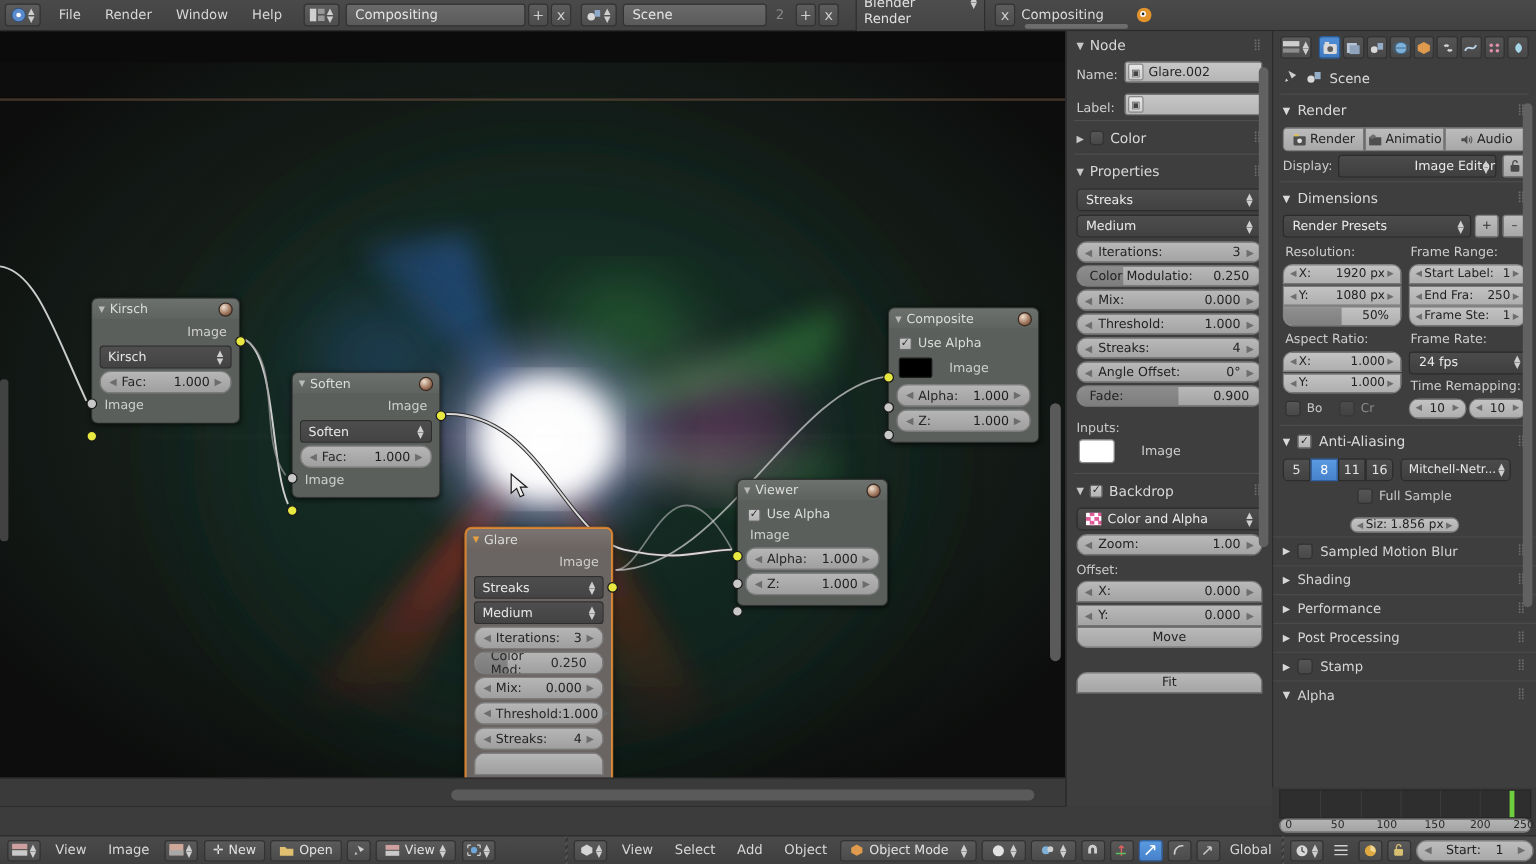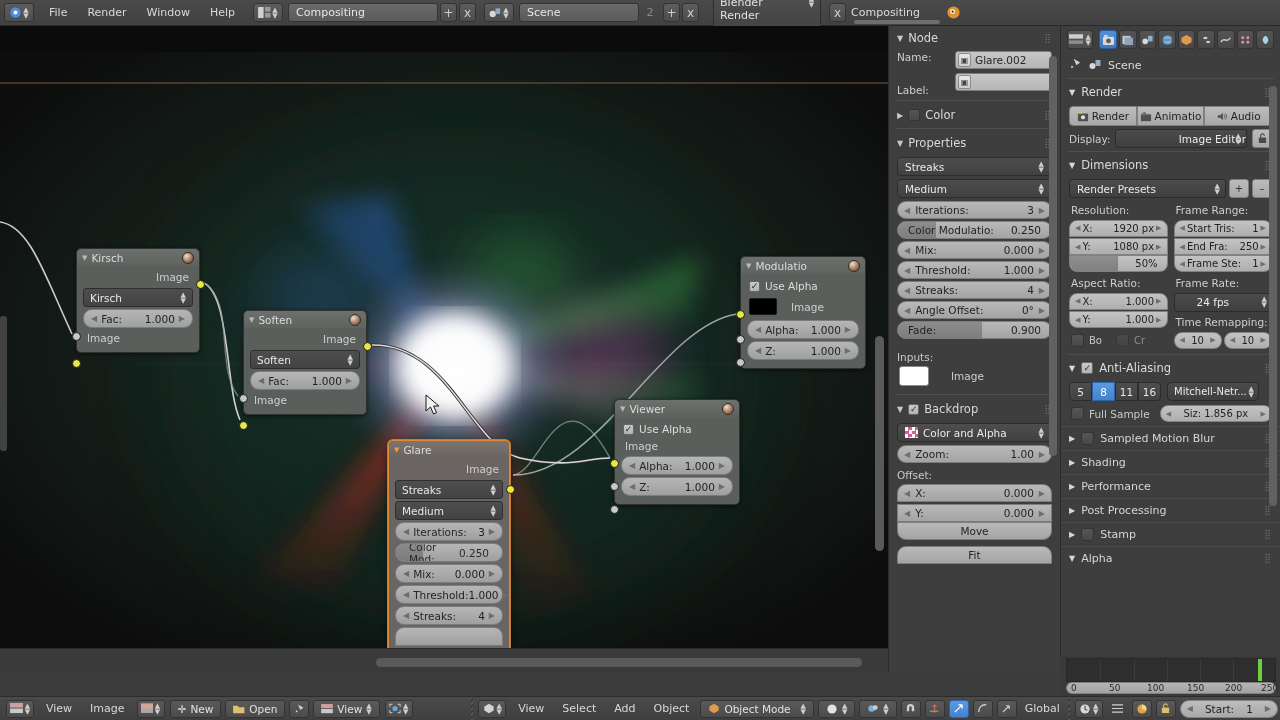--- a/index.html
+++ b/index.html
@@ -149,21 +149,21 @@
     position:absolute; right:3px; top:30px; width:8px; height:400px;
     background:#616161; border-radius:4px;
   }
   .pnl-hdr {
     display:flex; align-items:center; gap:5px;
     padding:5px 8px 4px; font-size:11.5px; color:#d8d8d8;
   }
   .pnl-hdr .tri{font-size:8px;color:#c8c8c8;}
   .grip{margin-left:auto; color:#6f6f6f; font-size:9px; letter-spacing:1px; line-height:5px;}
   .sep{height:1px;background:#4e4e4e;margin:2px 6px;}
-  .p-row{display:flex;align-items:flex-start;gap:24px;padding:2px 8px;font-size:10.5px;}
+  .p-row{display:flex;align-items:flex-end;gap:6px;padding:2px 8px;font-size:10.5px;}
   .p-label{color:#cecece;}
   .p-textfield{
     flex:1; height:18px; border-radius:3px;
     background:linear-gradient(#c7c7c7,#b5b5b5); border:1px solid #7d7d7d;
     display:flex;align-items:center;gap:4px;padding:0 2px;color:#262626;font-size:10.5px;
   }
   .tf-icon{
     width:13px;height:14px;border-radius:2px;
     background:linear-gradient(#e8e8e8,#cfcfcf);border:1px solid #8a8a8a;
     display:flex;align-items:center;justify-content:center;font-size:8px;color:#444;
@@ -253,21 +253,21 @@
     padding:0 5px;color:#222;font-size:10px;
   }
   .pe-num .a{color:#6e6e6e;font-size:7px;}
   .pe-num .body{flex:1;display:flex;justify-content:space-between;padding:0 2px;}
   .pe-num.slider{position:relative;overflow:hidden;justify-content:flex-end;}
   .pe-num.slider .fill{position:absolute;left:0;top:0;bottom:0;background:linear-gradient(#8f8f8f,#7f7f7f);}
   .pe-num.slider span{position:relative;padding-right:4px;}
   .pe-darkdrop{
     height:19px;border-radius:3px;margin:1.5px 0;
     background:linear-gradient(#4b4b4b,#3f3f3f);border:1px solid #2b2b2b;
-    color:#eaeaea;display:flex;align-items:center;padding:0 22px;font-size:10.5px;
+    color:#eaeaea;display:flex;align-items:center;padding:0 8px;font-size:10.5px;
     position:relative;
   }
   .pe-darkdrop .dchev{position:absolute;right:4px;}
   .pe-chkrow{display:flex;align-items:center;gap:5px;font-size:10px;color:#c9c9c9;padding:3px 2px;}
   .pe-chkbox{
     width:13px;height:13px;border-radius:3px;
     background:linear-gradient(#565656,#484848);border:1px solid #333;
   }
   .pe-checkbox-lt{
     width:12px;height:12px;border-radius:2px;
@@ -607,21 +607,21 @@
           <span class="arrR" style="margin-left:4px;">▶</span>
         </div>
         <div class="n-num" style="border-radius:9px 9px 0 0;"></div>
       </div>
       <div class="sock img" style="right:-6px; top:44px;"></div>
     </div>
 
     <div class="node" style="left:740px; top:230px; width:126px; background:#5a5f5c; box-shadow:0 1px 4px rgba(0,0,0,.6); border:1px solid #2f3230;">
       <div class="node-head" style="background:linear-gradient(#6c716d,#5e635f);">
         <span class="node-tri">▼</span>
-        <span>Modulatio</span>
+        <span>Composite</span>
         <span class="node-hdricon"></span>
       </div>
       <div class="node-body" style="background:#5a5f5c;">
         <div class="chkrow">
           <span class="cbx">✓</span>
           <span>Use Alpha</span>
         </div>
         <div style="display:flex;align-items:center;gap:14px;padding:3px 2px;">
           <span class="colorswatch"></span>
           <span style="font-size:10.5px;color:#cfcfcf;">Image</span>
@@ -807,21 +807,21 @@
       <span>0.000</span>
       <span class="arr" style="margin-left:5px;">▶</span>
     </div>
     <div class="p-num" style="border-radius:0;margin-top:0;margin-bottom:0;">
       <span class="arr">◀</span>
       <span style="margin-right:auto;margin-left:5px;">Y:</span>
       <span>0.000</span>
       <span class="arr" style="margin-left:5px;">▶</span>
     </div>
     <div class="p-btn" style="border-radius:0 0 9px 9px;margin-top:0;">Move</div>
-    <div class="p-btn" style="margin-top:6px;border-radius:9px 9px 0 0;">Fit</div>
+    <div class="p-btn" style="margin-top:20px;border-radius:9px 9px 0 0;">Fit</div>
     <div id="nodepanel-scroll"></div>
   </div>
 
   <div id="propeditor">
     <div class="pe-toolbar">
       <div class="pe-editor-sel">
         <svg width="14" height="11" viewBox="0 0 16 12">
             <rect x="0" y="0" width="16" height="5" fill="#cfcfcf"></rect>
             <rect x="0" y="7" width="16" height="4" fill="#8d8d8d"></rect>
           </svg>
@@ -986,21 +986,21 @@
         <div class="pe-num slider" style="border-radius:0 0 8px 8px;margin:0;">
           <div class="fill" style="width:50%"></div>
           <span>50%</span>
         </div>
       </div>
       <div class="pe-col">
         <div class="pe-coltitle">Frame Range:</div>
         <div class="pe-num" style="border-radius:8px 8px 0 0;">
           <span class="a">◀</span>
             <span class="body">
-              <span>Start Tris:</span>
+              <span>Start Label:</span>
               <span>1</span>
             </span>
             <span class="a">▶</span>
         </div>
         <div class="pe-num" style="border-radius:0;margin:0;">
           <span class="a">◀</span>
             <span class="body">
               <span>End Fra:</span>
               <span>250</span>
             </span>
@@ -1086,21 +1086,21 @@
         <div class="aa-b" style="border-radius:0 4px 4px 0;">16</div>
       </div>
       <div class="aa-filter">
         <span>Mitchell-Netr...</span>
         <span class="dchev chevcol" style="position:absolute;right:4px;">
             <span class="chev">▲</span>
             <span class="chev">▼</span>
           </span>
       </div>
     </div>
-    <div style="display:flex;margin:3px 8px;align-items:center;gap:8px;">
+    <div style="display:flex;margin:3px 8px;align-items:center;gap:8px;flex-direction:column;">
       <span class="pe-chkrow" style="font-size:10.5px;">
         <span class="pe-chkbox"></span>
         <span>Full Sample</span>
       </span>
       <span class="pe-num" style="flex:1;margin:0;">
         <span class="a">◀</span>
         <span class="body" style="justify-content:center;gap:3px;">
           <span>Siz:</span>
           <span>1.856 px</span>
         </span>

